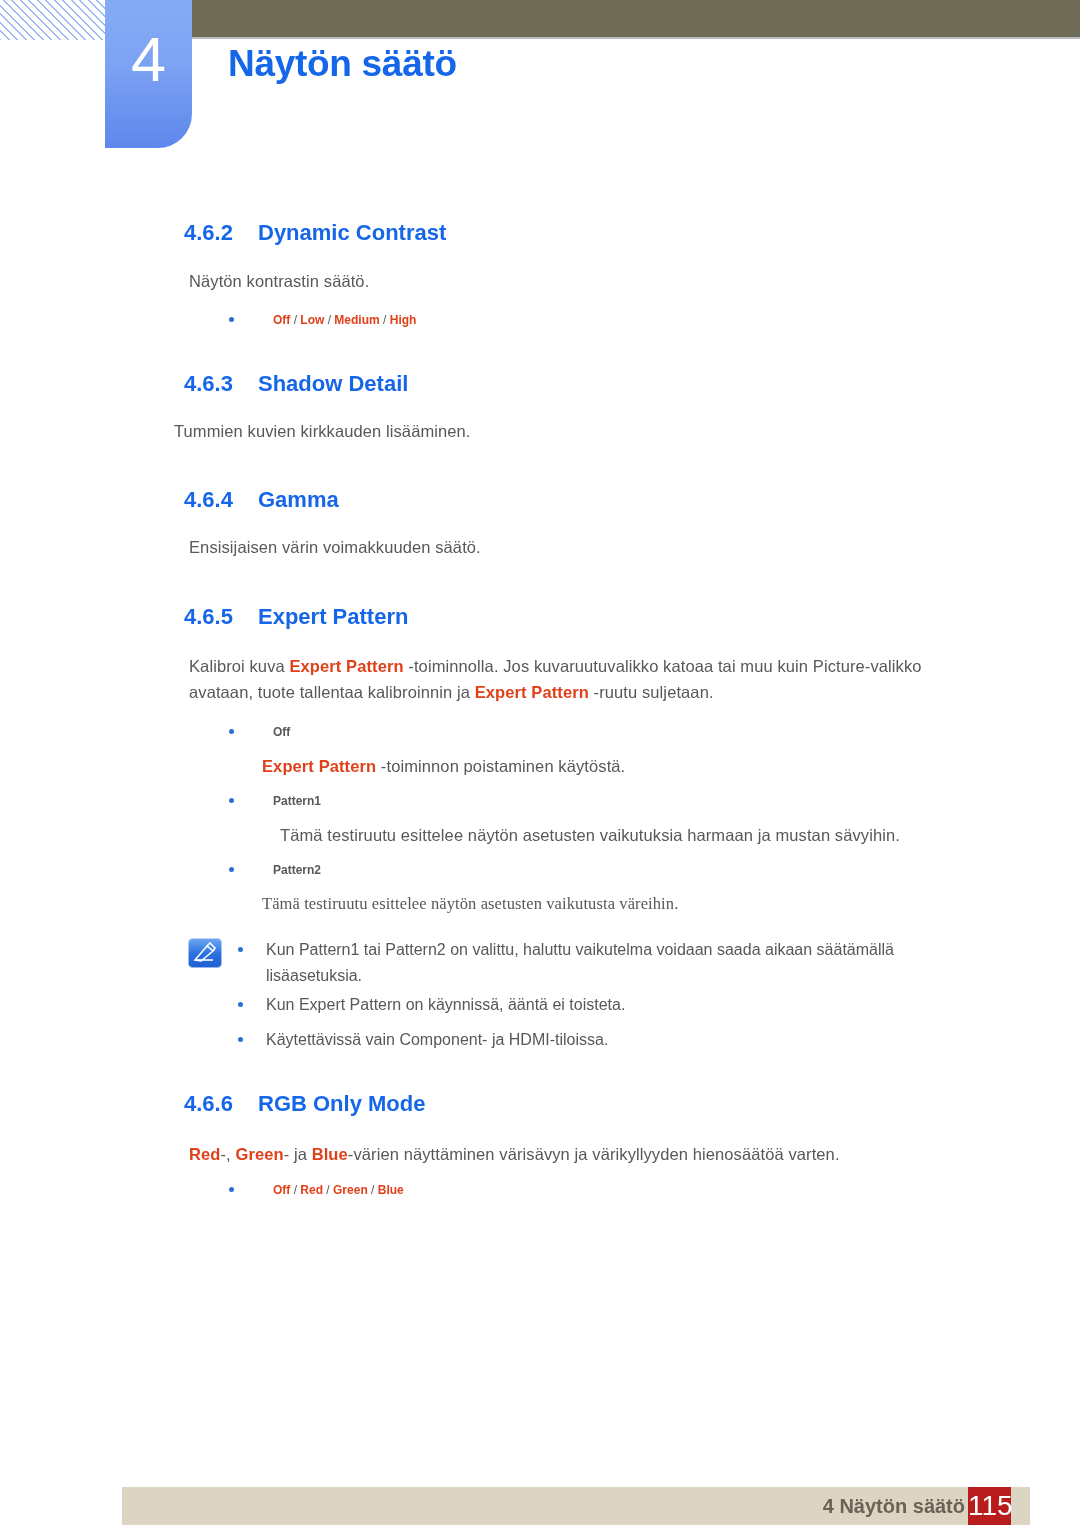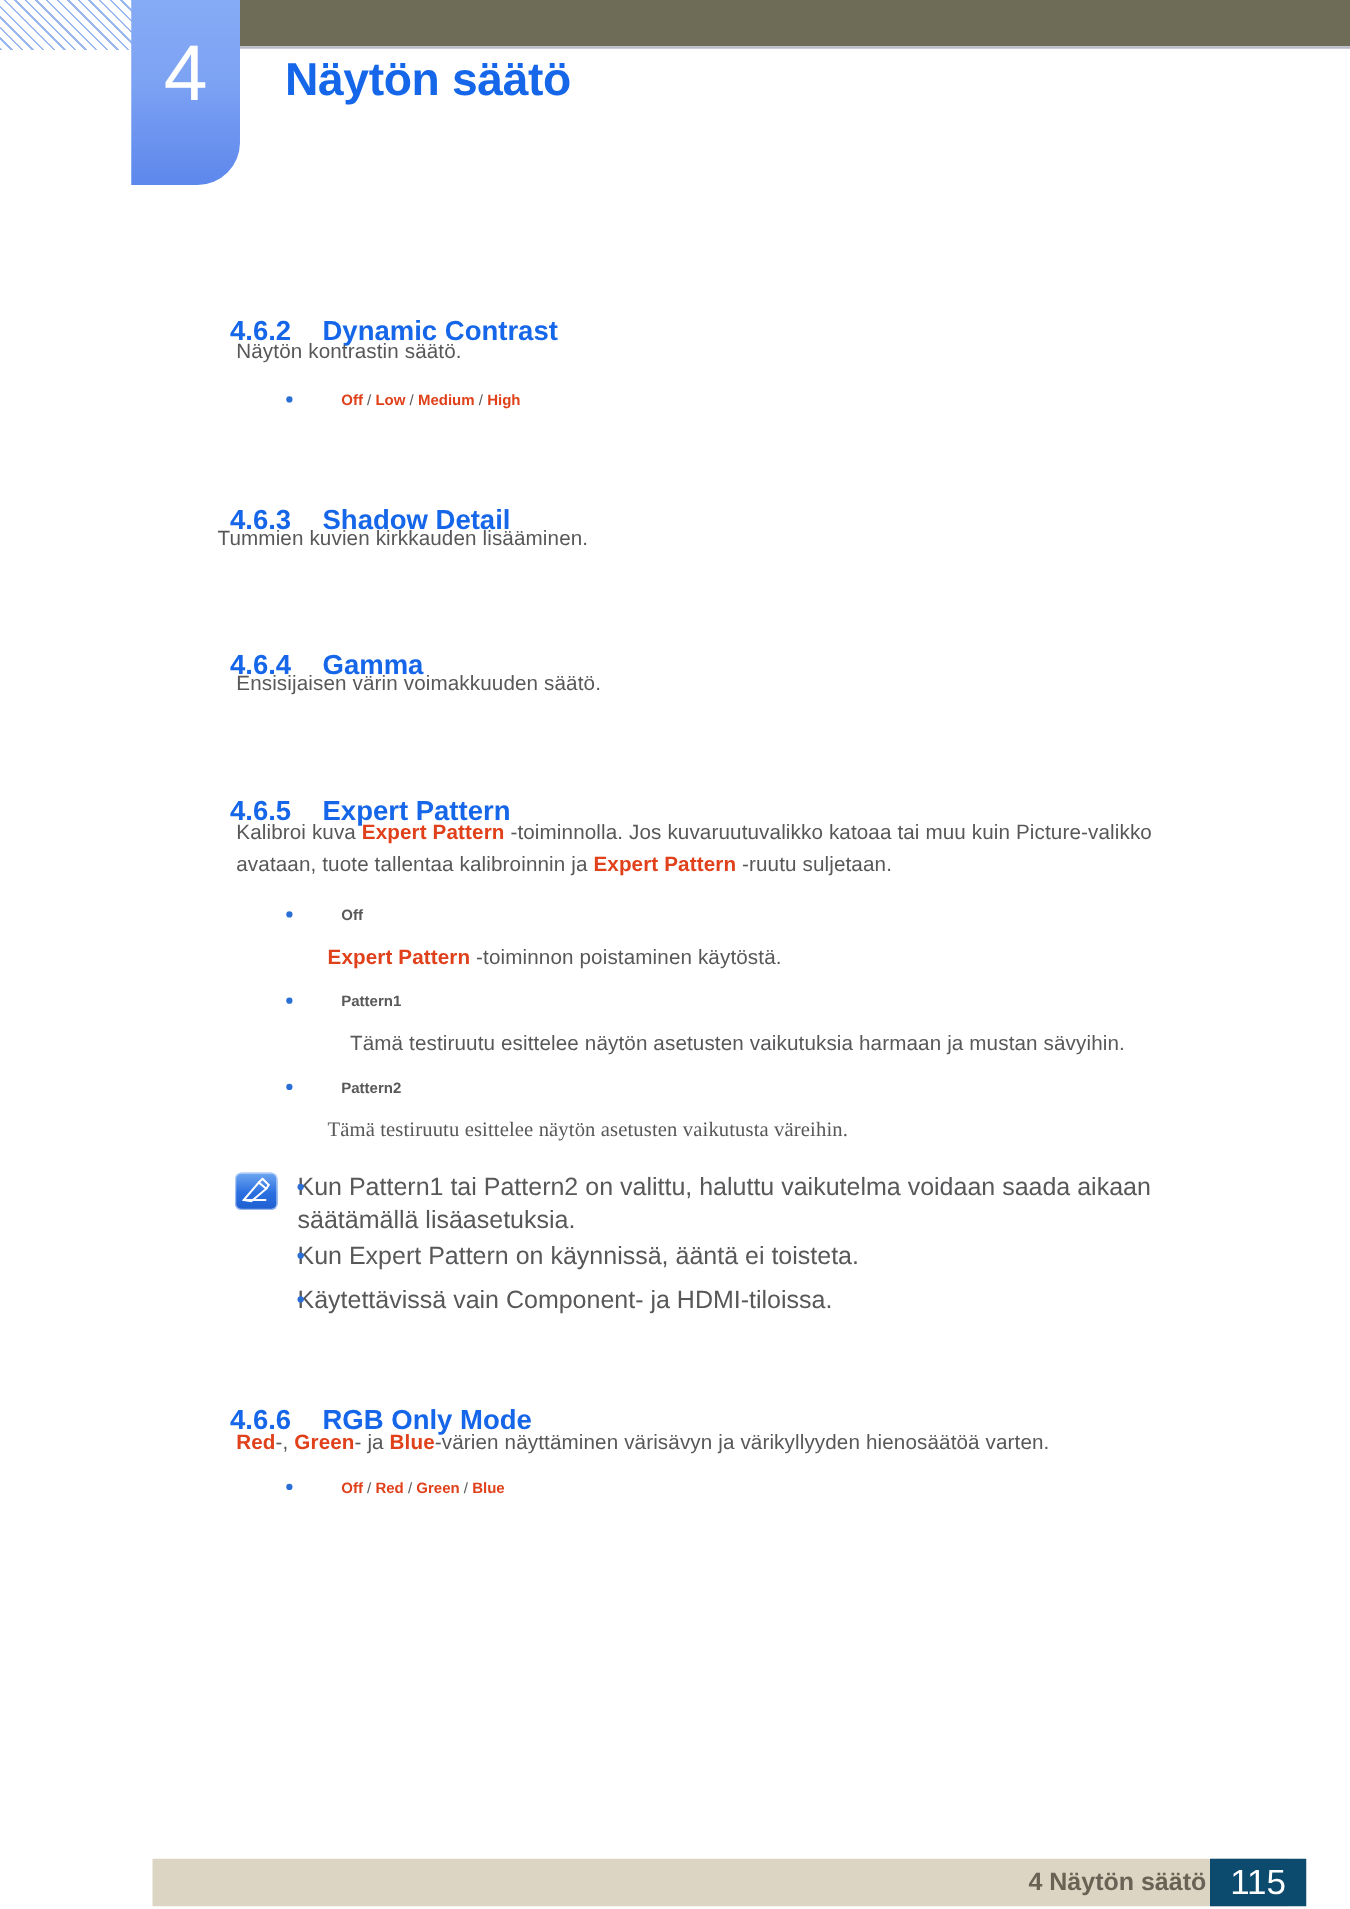--- a/index.html
+++ b/index.html
@@ -38,21 +38,21 @@
     position:absolute;left:228px;top:41px;
     color:#1566e8;font-size:37px;line-height:46px;font-weight:bold;
     letter-spacing:-0.3px;
   }
 
   
   .content{position:absolute;left:0;top:0;width:1080px;}
 
   .sec-head{
     position:absolute;color:#1566e8;font-weight:bold;font-size:22px;
-    line-height:28px;white-space:nowrap;margin-top:32px;
+    line-height:28px;white-space:nowrap;
   }
   .sec-head .num{display:inline-block;width:74px;}
 
   .para{
     position:absolute;color:#58585a;font-size:16.5px;line-height:26px;
     letter-spacing:0.1px;
   }
   .para .hl{color:#e0401a;font-weight:bold;}
 
   .bullet-row{position:absolute;}
@@ -75,36 +75,36 @@
     box-shadow:0 0 0 1px rgba(255,255,255,.55) inset;
   }
   .note-icon svg{position:absolute;left:5px;top:4px;}
 
   .note-row{position:absolute;}
   .note-row .ndot{
     position:absolute;left:0;top:10px;width:5px;height:5px;border-radius:50%;
     background:#2a6fd6;
   }
   .note-row .ntxt{
-    display:block;color:#58585a;font-size:20px;line-height:26px;
+    display:block;margin-left:28px;color:#58585a;font-size:16px;line-height:26px;
   }
 
   
   .footer-bar{
     position:absolute;left:122px;top:1487px;width:908px;height:38px;
     background:#dcd5c4;
   }
   .footer-label{
     position:absolute;right:115px;top:1495px;
     color:#6b6255;font-size:20px;font-weight:bold;line-height:22px;
     white-space:nowrap;
   }
   .page-box{
-    position:absolute;left:968px;top:1487px;width:77px;height:38px;
-    background:#0c4a6e;
+    position:absolute;left:968px;top:1487px;width:43px;height:38px;
+    background:#b91c1c;
   }
   .page-box span{
     display:block;text-align:center;color:#ffffff;font-size:28px;
     line-height:38px;font-weight:400;
   }
 </style>
 </head>
 <body>
 
 <div class="hatch"></div>

